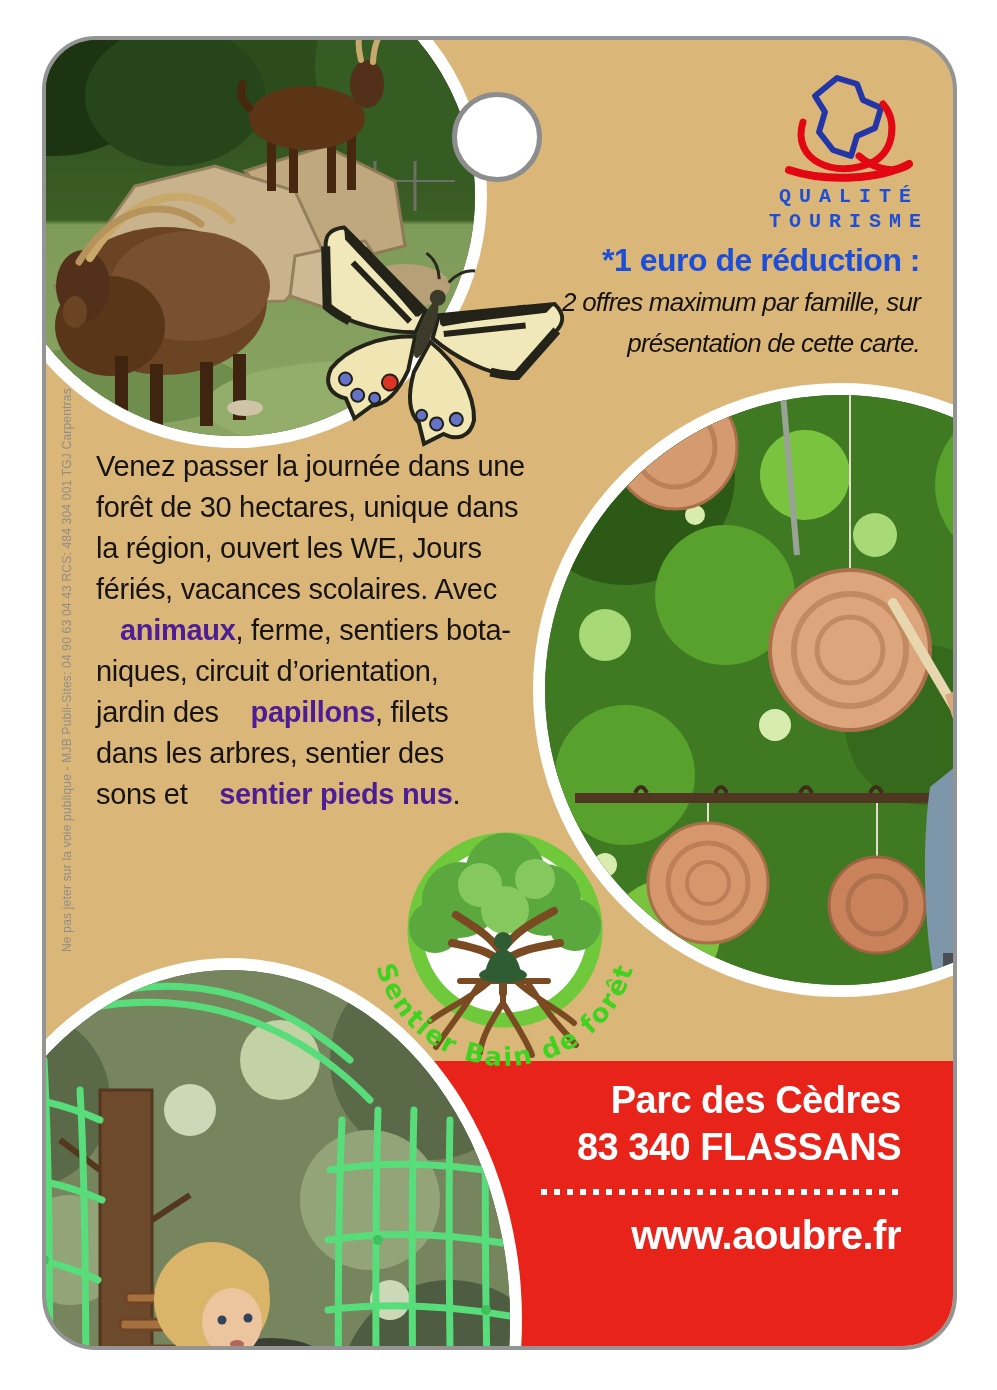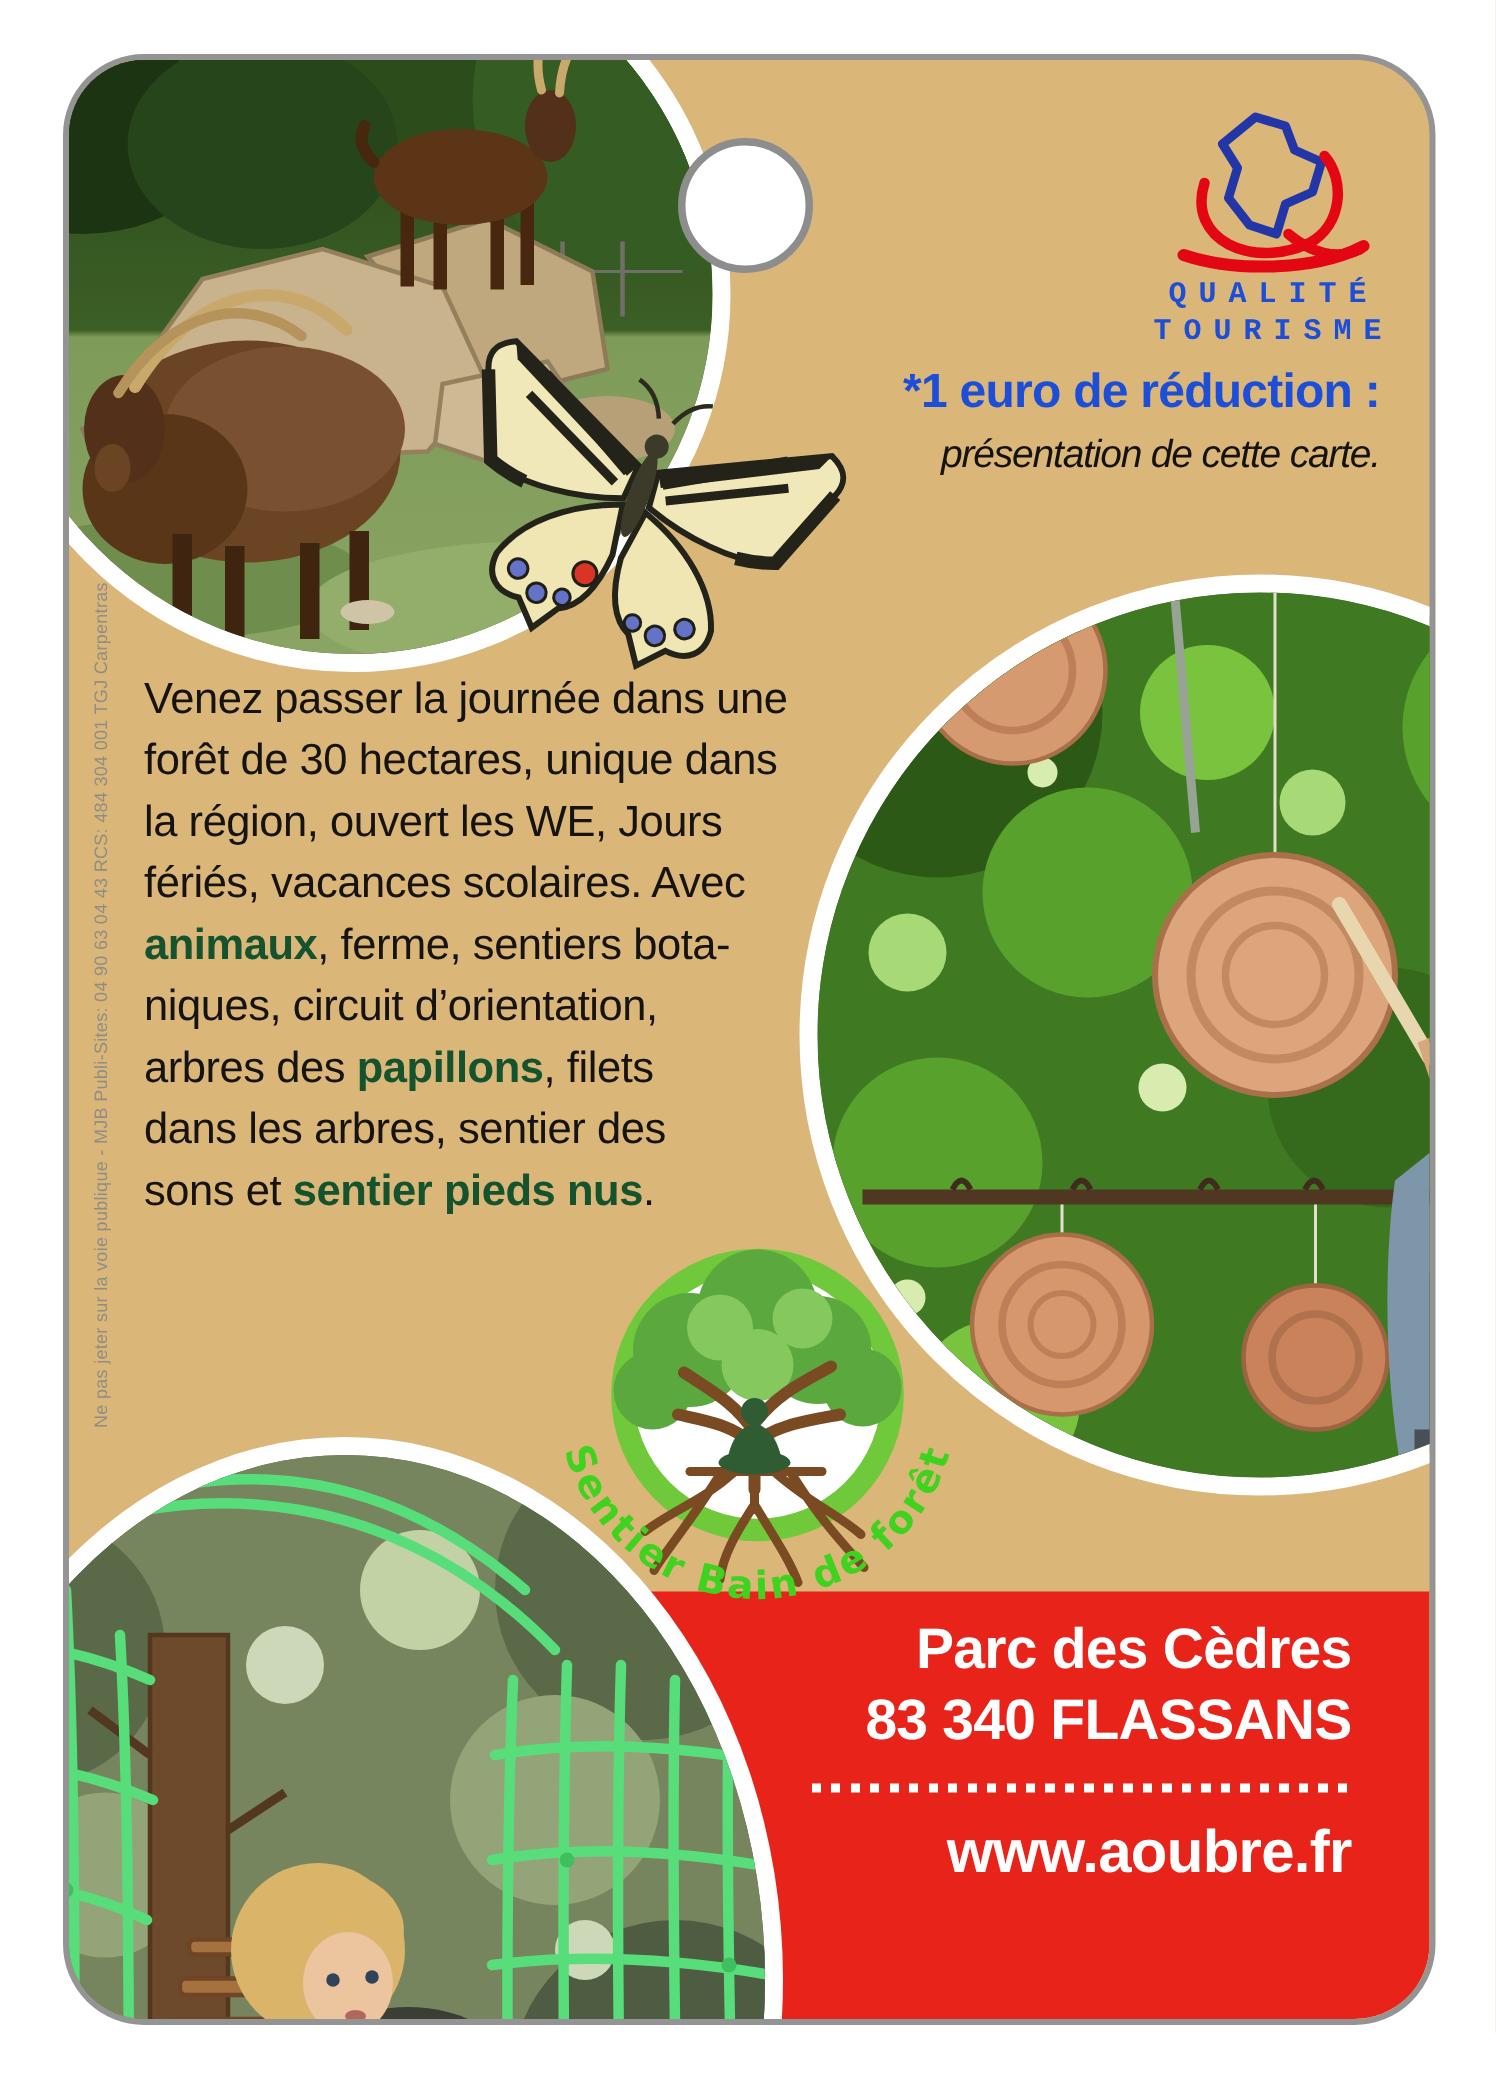--- a/index.html
+++ b/index.html
@@ -27,21 +27,21 @@
            font-size:20px;letter-spacing:8px;line-height:25px;white-space:nowrap;}
 
   
   .promo{position:absolute;right:33px;top:200px;width:430px;text-align:right;z-index:5;}
   .promo-head{color:#1d4ed8;font-weight:700;font-size:32px;letter-spacing:-0.5px;line-height:40px;}
   .promo-sub{color:#151311;font-style:italic;font-size:26px;letter-spacing:-0.8px;line-height:37px;margin-top:4px;}
 
   
   .para{position:absolute;left:50px;top:406px;width:470px;z-index:5;
         color:#161412;font-size:29px;letter-spacing:-0.3px;line-height:41px;}
-  .para .red{color:#14532d;font-weight:700;}
+  .para .red{color:#4c1d95;font-weight:700;margin-left:24px;}
 
   
   .sentier{position:absolute;left:294px;top:775px;width:330px;height:300px;z-index:4;}
 
   .resa{position:absolute;right:58px;top:955px;width:320px;text-align:right;z-index:5;
         color:#14120f;font-weight:700;font-style:italic;font-size:27px;}
 
   
   .redbox{position:absolute;left:150px;right:0;top:1021px;bottom:0;background:#e8231a;
           border-bottom-right-radius:50px;z-index:1;text-align:right;
@@ -165,31 +165,32 @@
         <path d="M 20 52 C 8 90 52 110 90 92 C 112 80 114 50 100 34" fill="none" stroke="#e30613" stroke-width="7" stroke-linecap="round"></path>
         <path d="M 76 86 C 90 98 108 104 124 96" fill="none" stroke="#e30613" stroke-width="7" stroke-linecap="round"></path>
         <path d="M 6 100 C 42 112 96 110 126 94" fill="none" stroke="#e30613" stroke-width="8" stroke-linecap="round"></path>
       </svg>
       <div class="qt-word">QUALITÉ</div>
       <div class="qt-word">TOURISME</div>
     </div>
 
     <div class="promo">
       <div class="promo-head">*1 euro de réduction :</div>
+      <div class="promo-sub">2 offres maximum par famille, sur</div>
       <div class="promo-sub">présentation de cette carte.</div>
     </div>
 
     <div class="para">
       <div><span>Venez passer la journée dans une</span></div>
       <div><span>forêt de 30 hectares, unique dans</span></div>
       <div><span>la région, ouvert les WE, Jours</span></div>
       <div><span>fériés, vacances scolaires. Avec</span></div>
       <div><span class="red">animaux</span><span>, ferme, sentiers bota-</span></div>
       <div><span>niques, circuit d’orientation,</span></div>
-      <div><span>arbres des </span><span class="red">papillons</span><span>, filets</span></div>
+      <div><span>jardin des </span><span class="red">papillons</span><span>, filets</span></div>
       <div><span>dans les arbres, sentier des</span></div>
       <div><span>sons et </span><span class="red">sentier pieds nus</span><span>.</span></div>
     </div>
 
     <div class="photo boy">
       <svg viewBox="0 0 590 590">
         <rect width="590" height="590" fill="#3f7a23"></rect>
         <circle cx="80" cy="80" r="110" fill="#2c5a16"></circle>
         <circle cx="520" cy="520" r="130" fill="#2c5a16"></circle>
         <circle cx="470" cy="90" r="80" fill="#57a12c"></circle>

